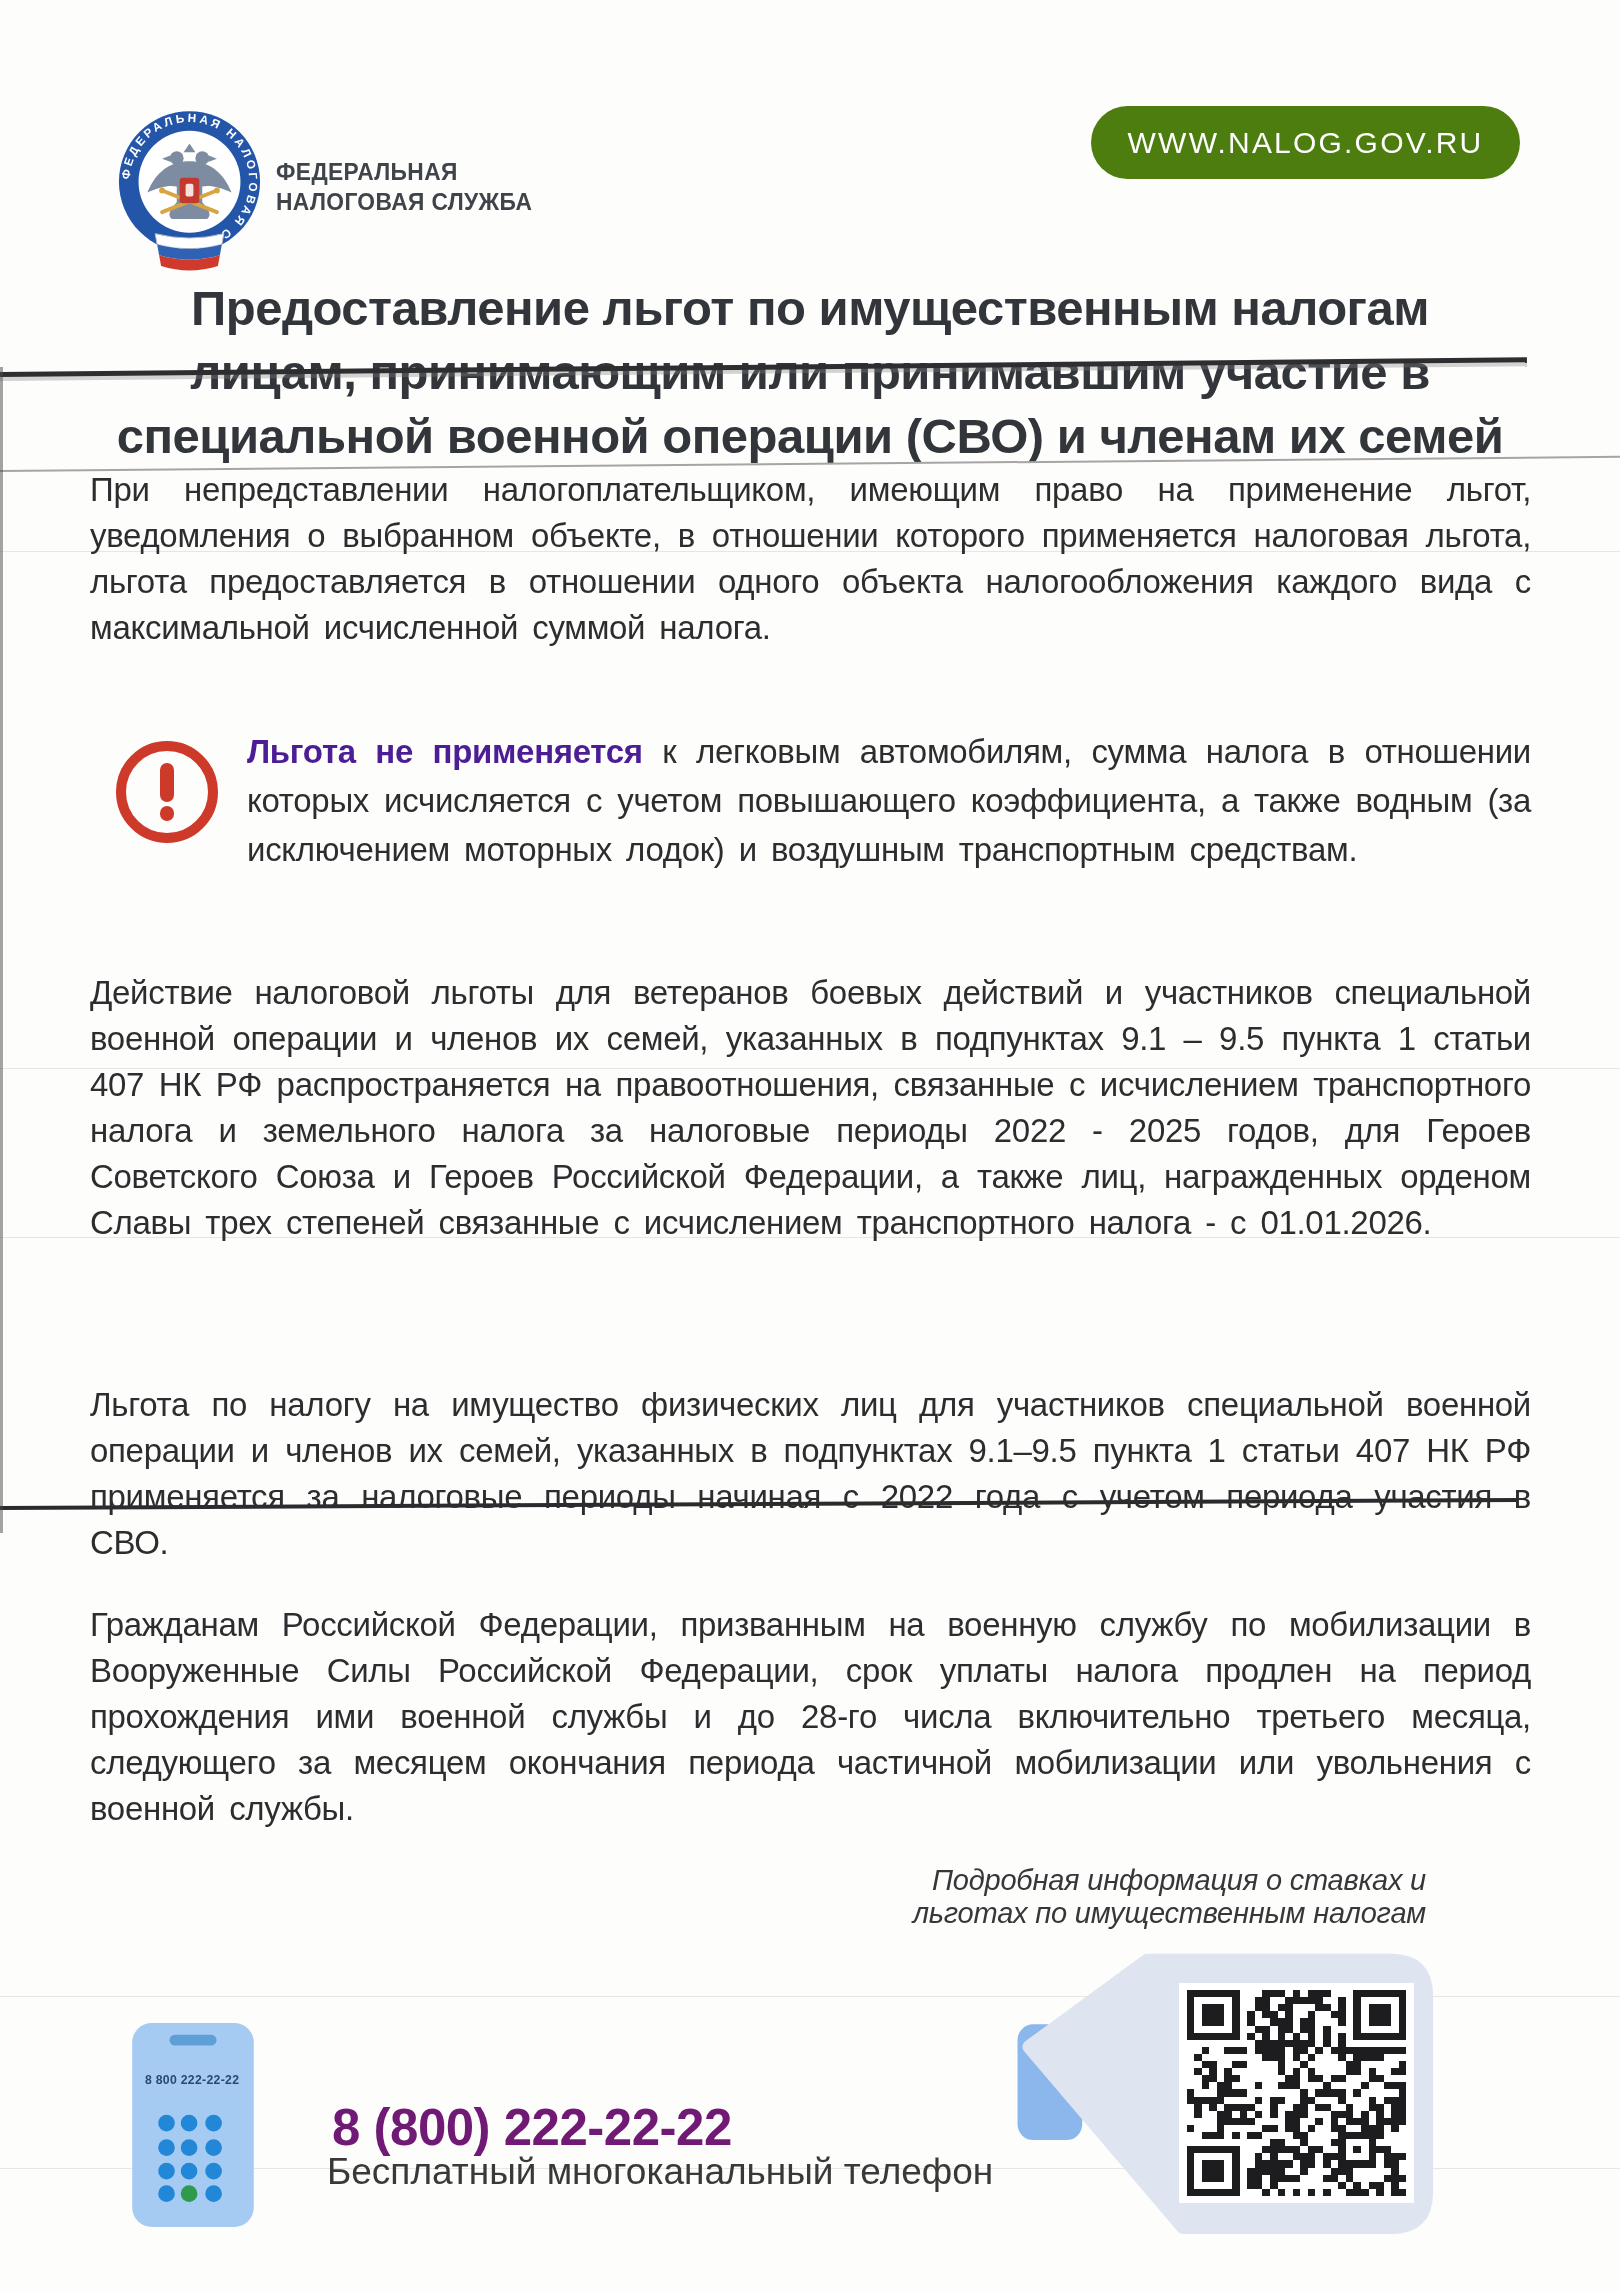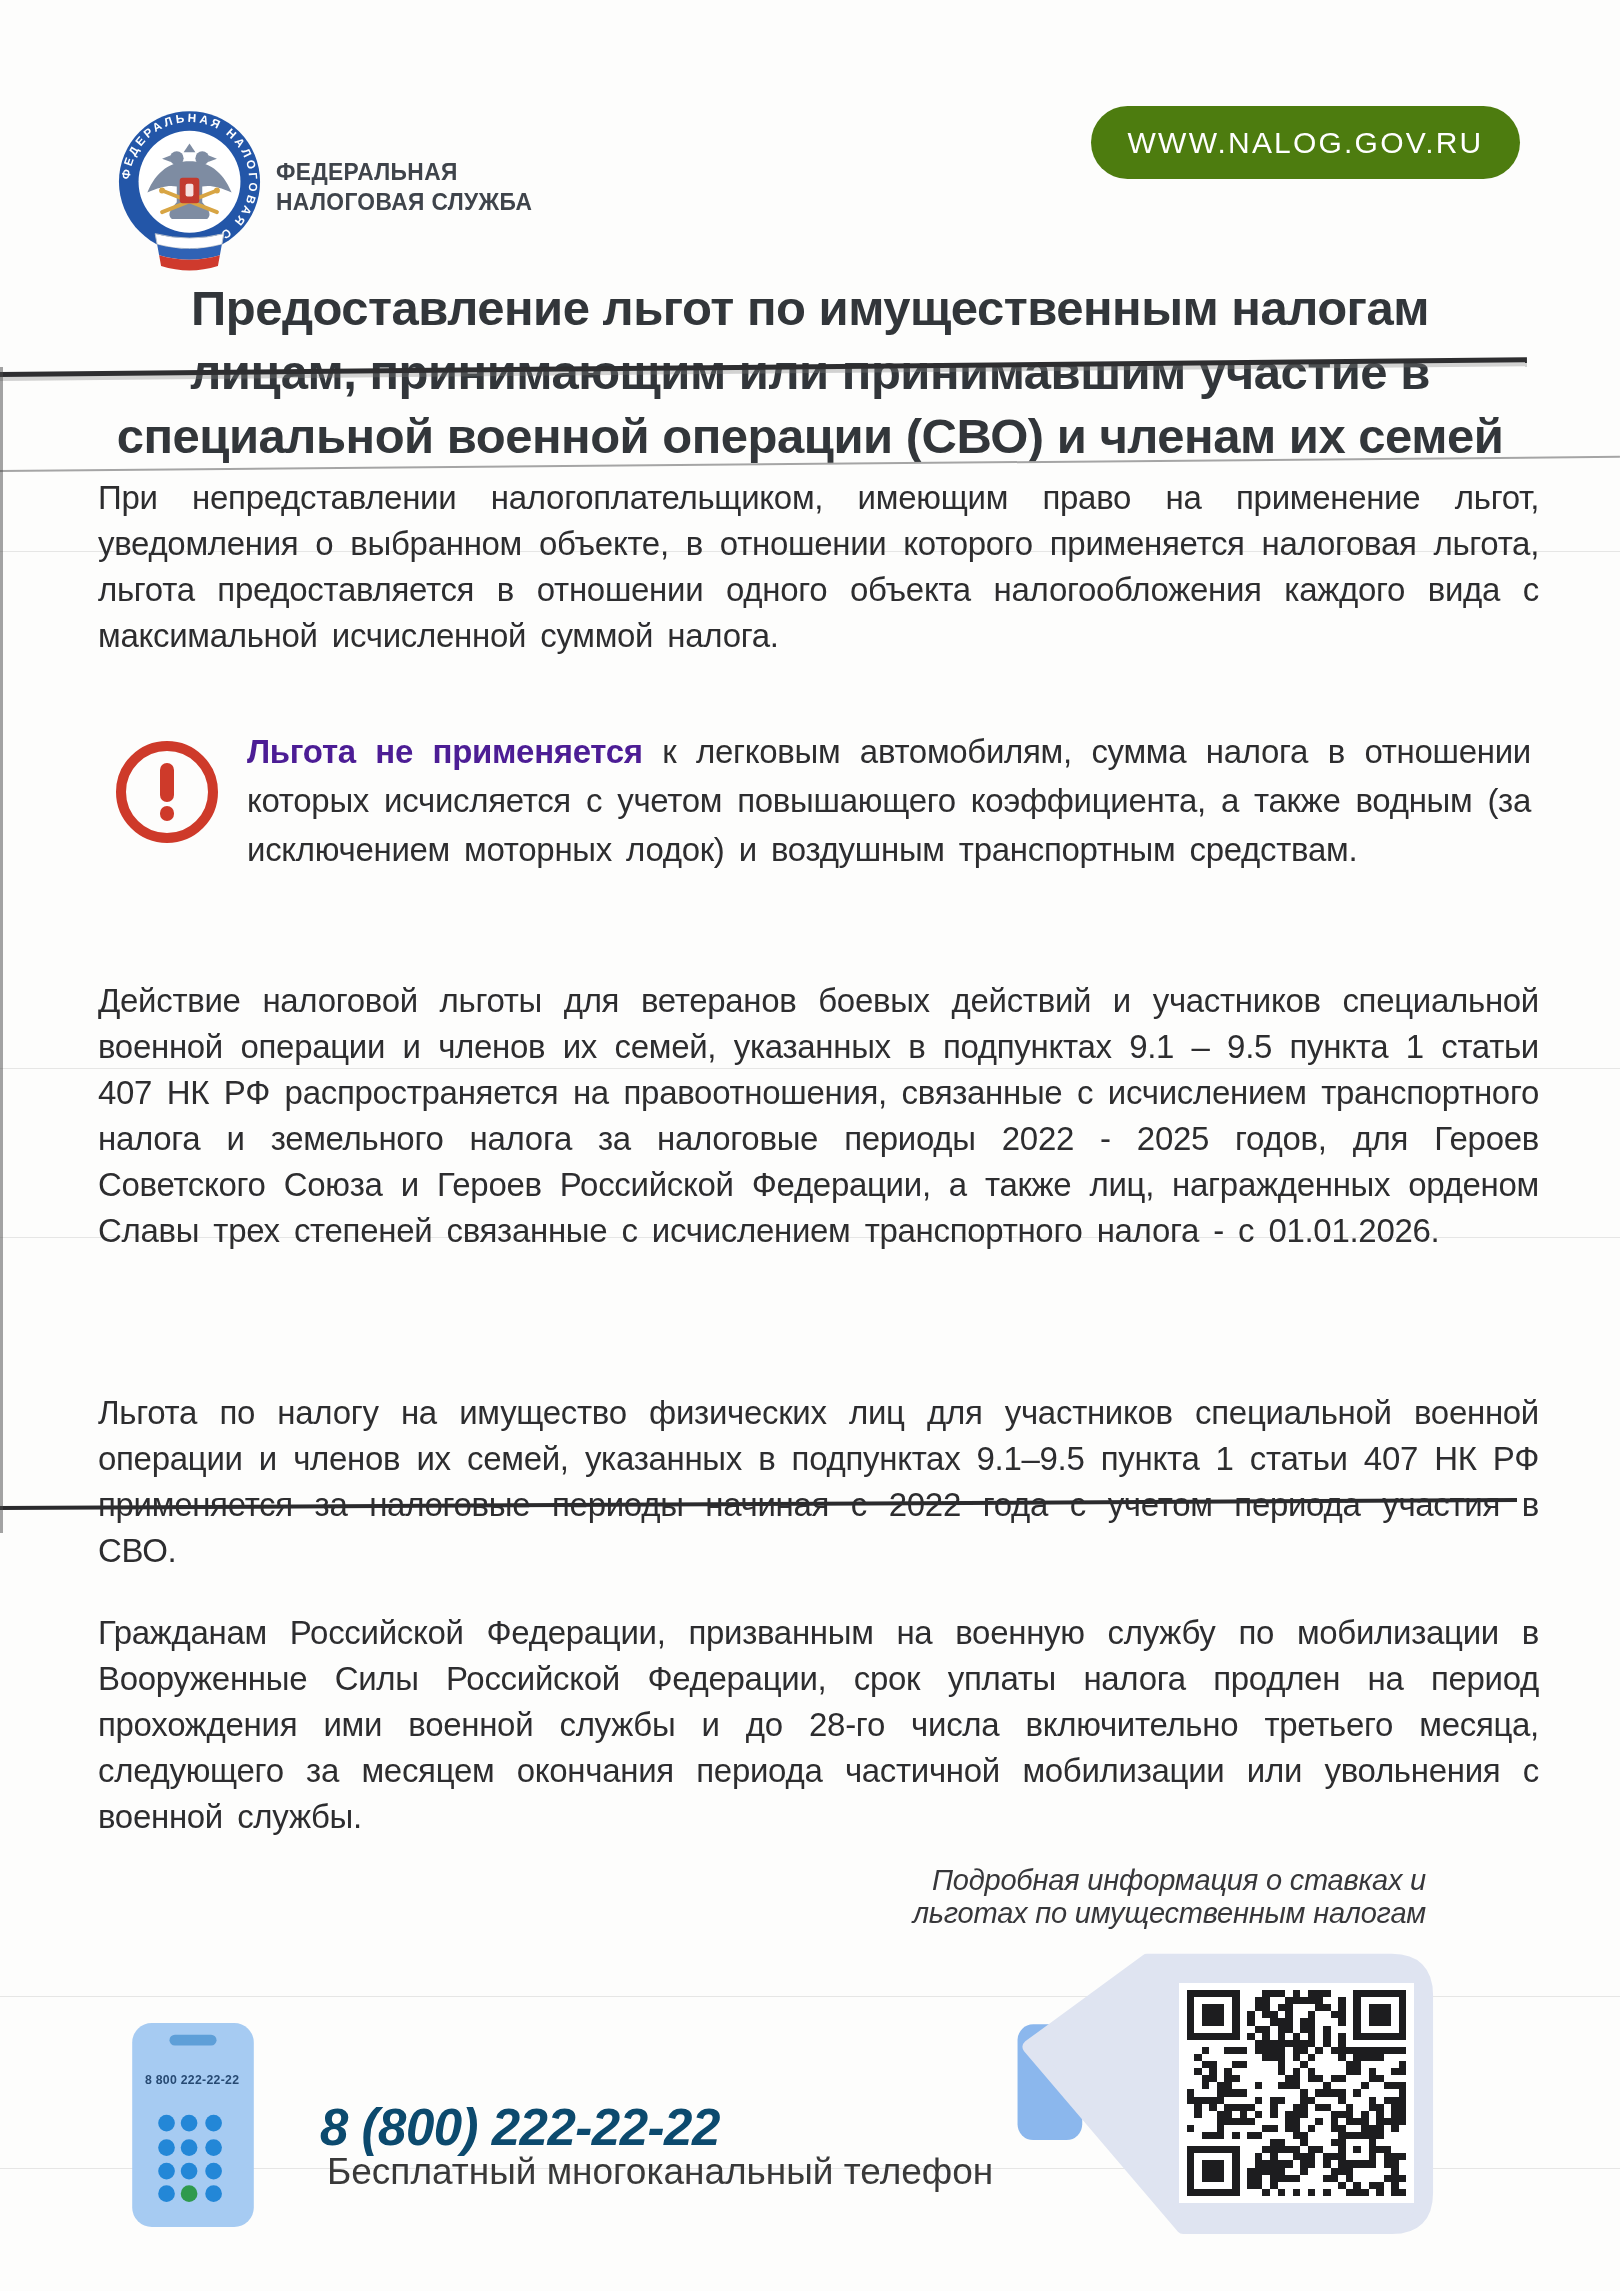--- a/index.html
+++ b/index.html
@@ -34,21 +34,21 @@
           transform:rotate(-0.55deg);box-shadow:0 3.9px 0 rgba(130,130,130,.35);}
   .rule-b{left:0;top:470px;width:1620px;height:2px;background:#a5a5a5;
           transform:rotate(-0.5deg);}
   .rule-c{left:0;top:1506px;width:1517px;height:3.9px;background:#2b2b2d;
           transform:rotate(-0.3deg);}
   .faint{position:absolute;left:0;width:1620px;height:1px;background:#dcdcdc;opacity:.7;}
   .edge-sliver{position:absolute;left:0;top:367px;width:2.9px;height:1166px;
                background:#4a4a4a;opacity:.5;}
   
   .para{
-    position:absolute;left:90px;width:1441px;margin:8px;
+    position:absolute;left:90px;width:1441px;margin:0;
     font-size:33px;line-height:46px;letter-spacing:-0.3px;word-spacing:.16em;
     text-align:justify;color:#2d2d2f;
   }
   .p1{top:467px;}
   .p2{top:970px;}
   .p3{top:1382px;}
   .p4{top:1602px;}
   .warning{position:absolute;left:116px;top:727px;width:1415px;display:flex;}
   .warn-icon{
     position:relative;flex:0 0 102px;width:102px;height:102px;margin-top:13.7px;
@@ -68,22 +68,22 @@
   .qr-caption{
     position:absolute;right:194px;top:1864px;text-align:right;
     font-size:29px;font-style:italic;line-height:33px;color:#37373a;
     letter-spacing:-0.2px;
   }
   .bubble-svg{position:absolute;left:995px;top:1944px;}
   .qr-svg{position:absolute;left:1179px;top:1983px;background:#fff;}
   
   .phone-svg{position:absolute;left:132px;top:2023px;}
   .phone-number{
-    position:absolute;left:320px;top:2098px;
-    font-size:51px;font-weight:bold;color:#0c4a6e;letter-spacing:-0.5px;font-style:italic;
+    position:absolute;left:332px;top:2098px;
+    font-size:51px;font-weight:bold;color:#701a75;letter-spacing:-0.5px;
   }
   .phone-caption{
     position:absolute;left:327px;top:2156px;
     font-size:37px;line-height:32px;color:#393939;
   }
 </style>
 </head>
 <body>
 
 <div class="page">

